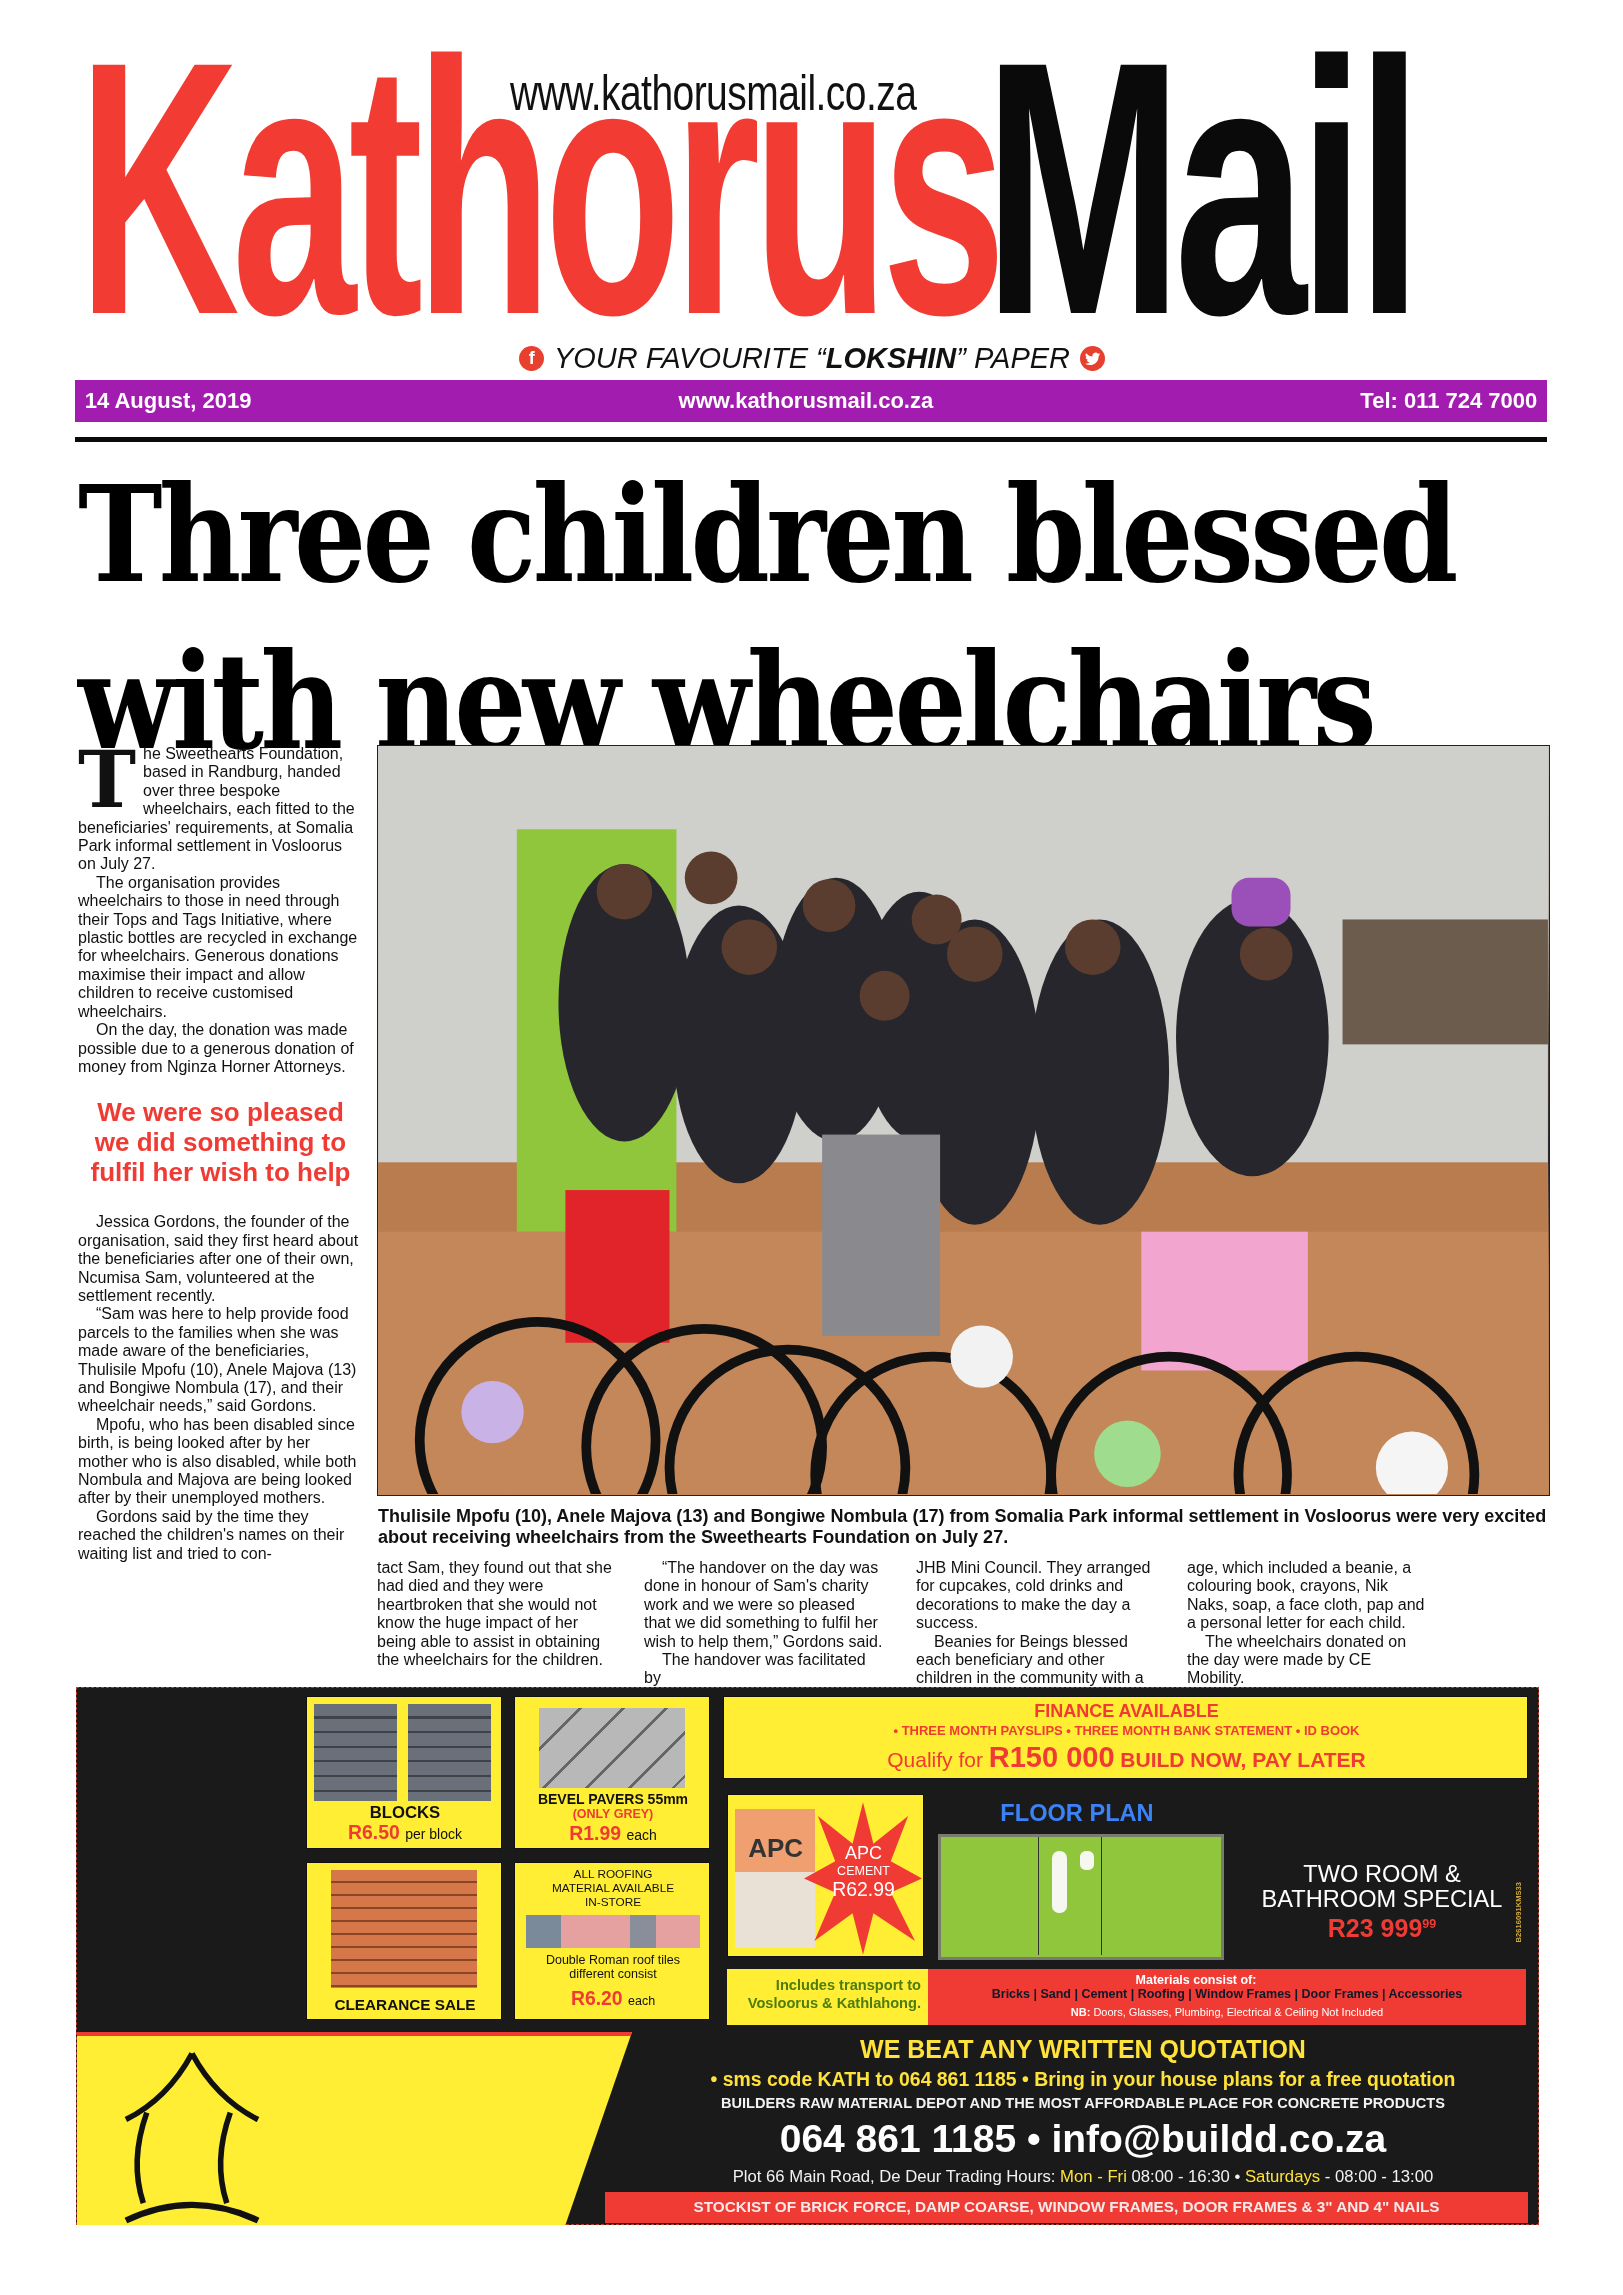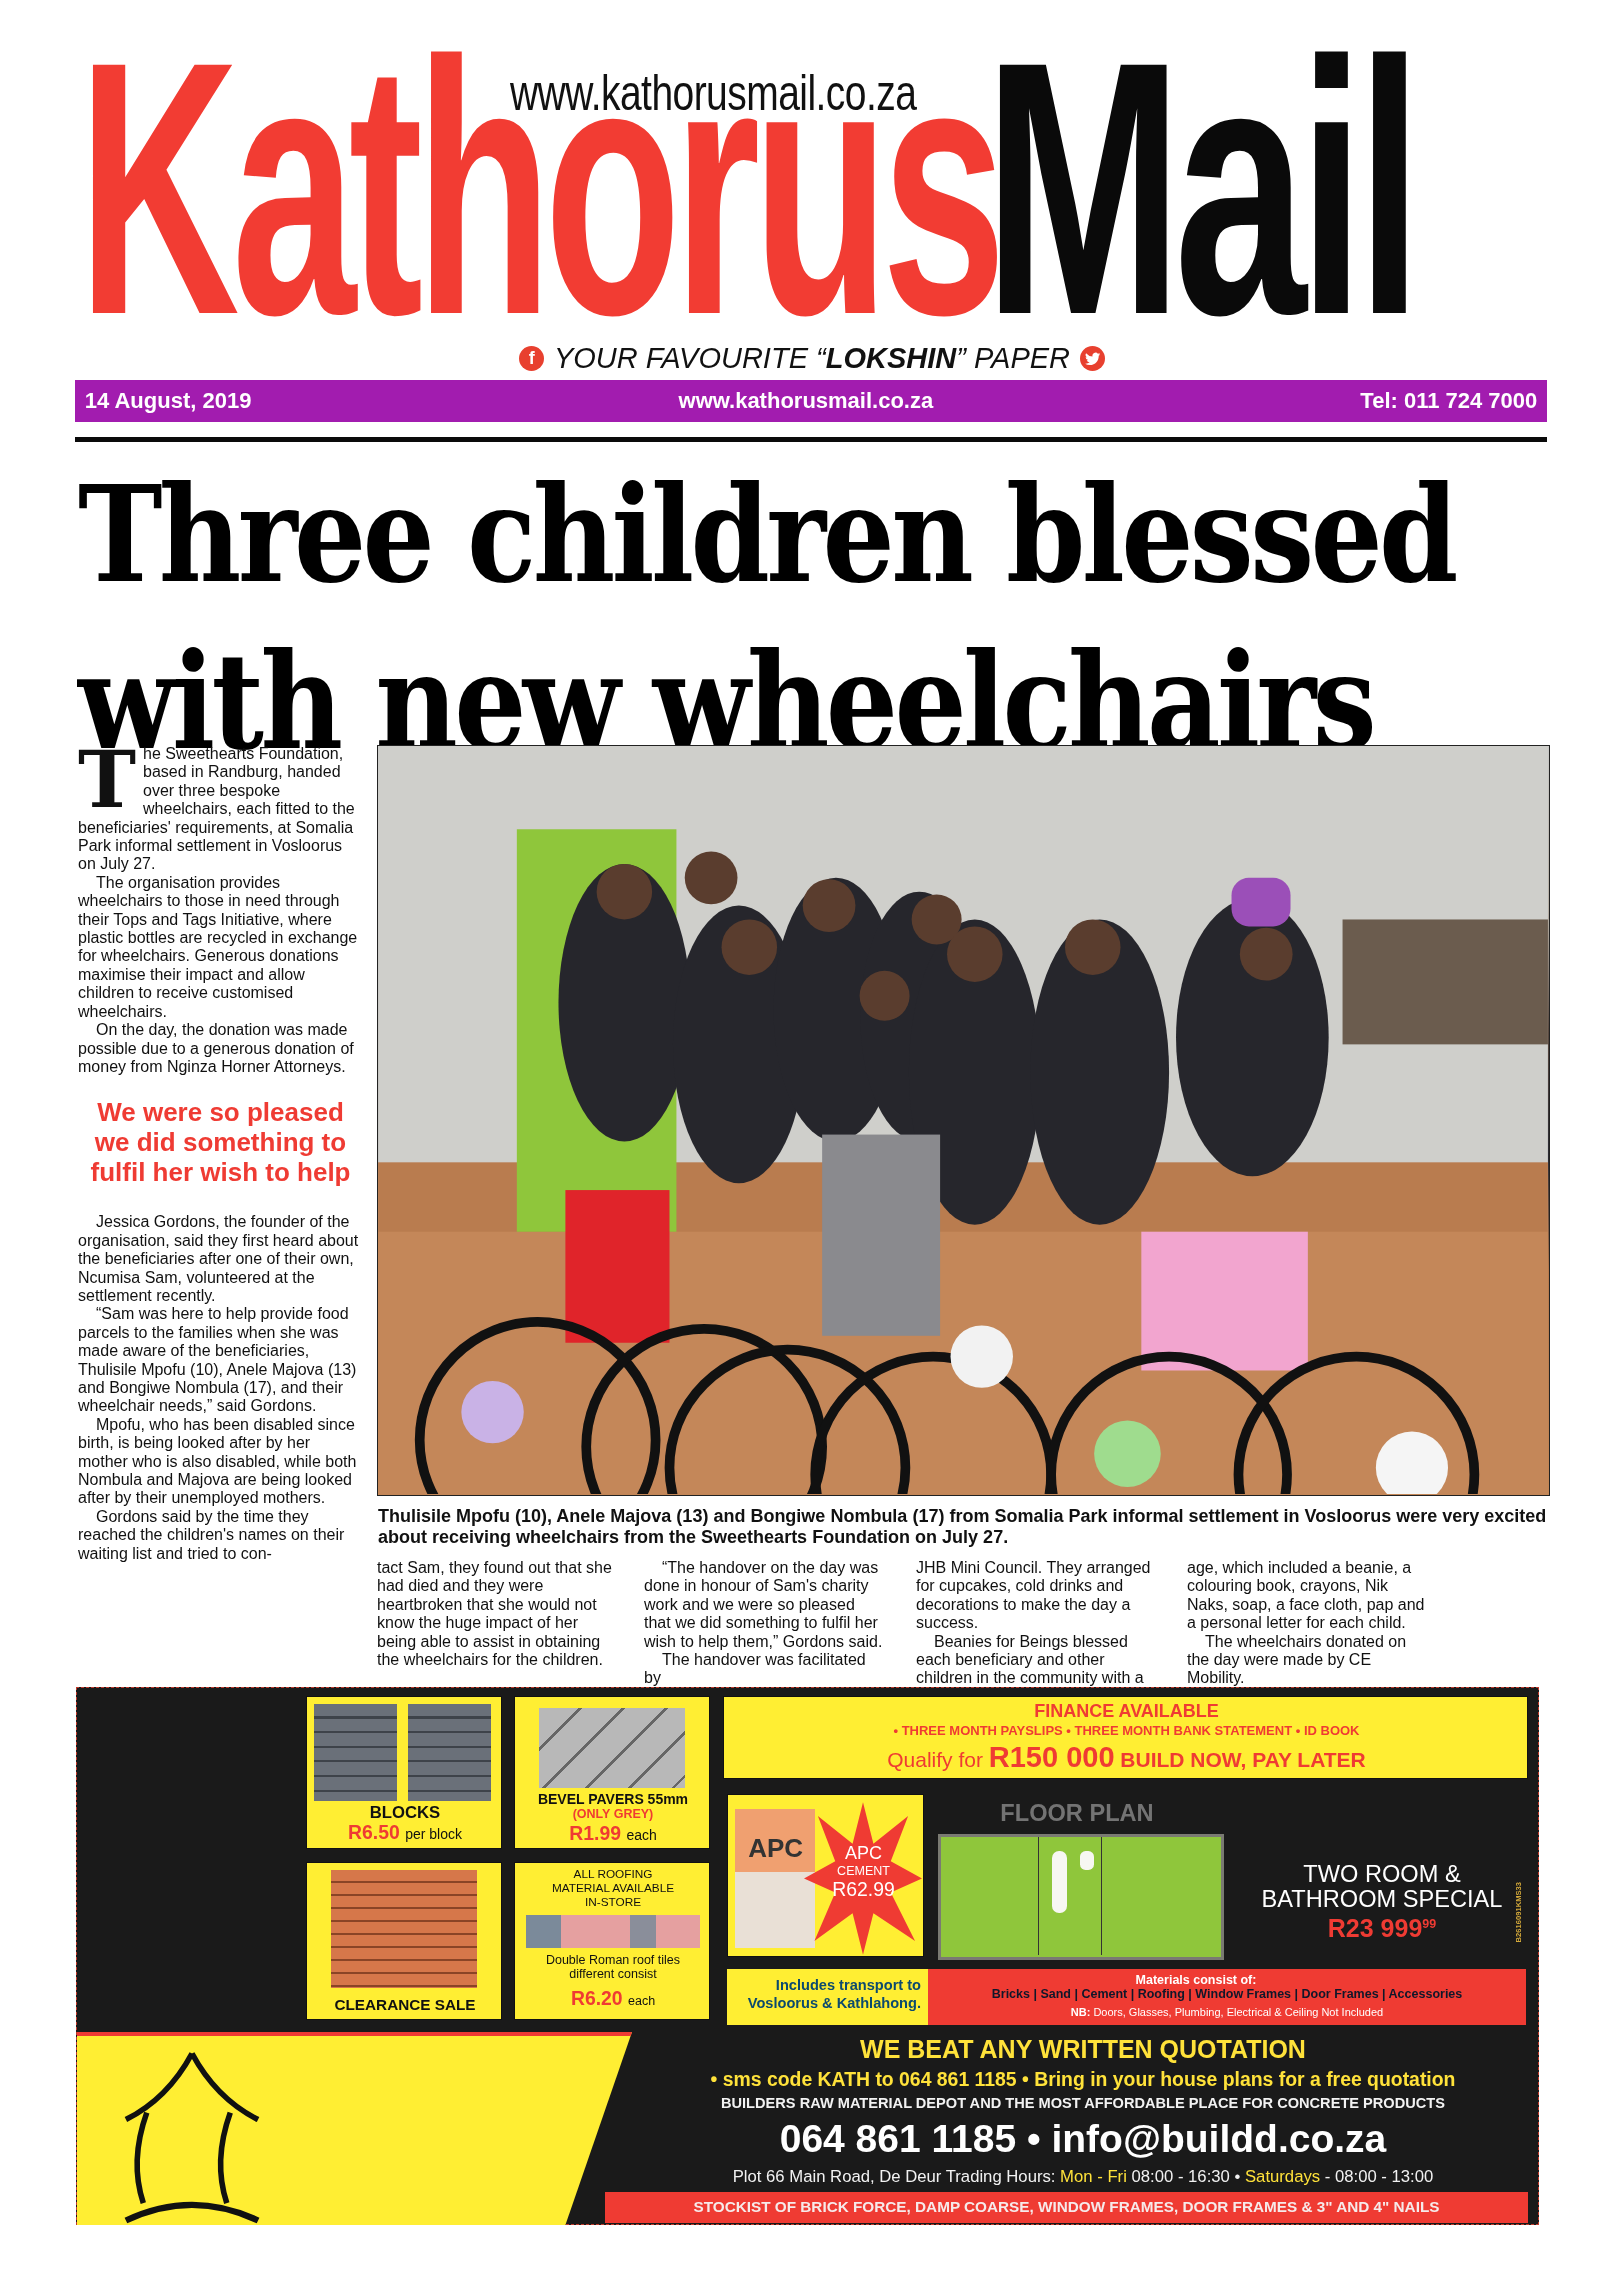--- a/index.html
+++ b/index.html
@@ -193,37 +193,37 @@
     <svg class="brick-img" style="left:76px; top:7px;" width="118" height="153" viewBox="0 0 170 220">
       <polygon fill="#ef3b33" points="85,0 100,60 150,20 125,85 170,110 125,130 160,200 100,160 85,220 70,160 15,200 45,130 0,110 45,85 20,20 70,60"></polygon>
     </svg>
     <div class="adtxt" style="left:87px; top:49px; width:97px; font-size:18px; line-height:18px; color:#fff; font-weight:normal;">
       <div>APC</div>
       <div style="font-size:12.5px;">CEMENT</div>
       <div style="font-size:19.4px;">R62.99</div>
     </div>
   </div>
 
-  <div class="adtxt" style="left:861px; top:112px; width:278px; font-size:23.6px; color:#737373;">FLOOR PLAN</div>
+  <div class="adtxt" style="left:861px; top:112px; width:278px; font-size:23.6px; color:#3b82f6;">FLOOR PLAN</div>
   <div class="brick-img" style="left:861px; top:146px; width:286px; height:126px; background:#8fc63b; border:3.5px solid #7a7a72; box-sizing:border-box;">
     <div style="position:absolute; left:97px; top:0; width:1.4px; height:118px; background:#333;"></div>
     <div style="position:absolute; left:160px; top:0; width:1.4px; height:118px; background:#333;"></div>
     <div style="position:absolute; left:111px; top:14px; width:15.3px; height:62px; background:#f7f7f2; border-radius:7px;"></div>
     <div style="position:absolute; left:139px; top:14px; width:14px; height:19.4px; background:#f7f7f2; border-radius:5.6px;"></div>
   </div>
 
   <div class="adtxt" style="left:1166px; top:174px; width:278px; font-size:23.6px; line-height:25px; color:#fff; font-weight:normal;">
     <div>TWO ROOM &amp;</div>
     <div>BATHROOM SPECIAL</div>
     <div style="font-weight:bold; color:#ef3b33; font-size:25px;"><span>R23 999</span><sup style="font-size:12.5px;">99</sup></div>
   </div>
   <div class="adtxt" style="left:1437px; top:194px; width:14px; font-size:7.6px; color:#d4a93a; writing-mode:vertical-rl; transform:rotate(180deg);">B2616091KMS33</div>
 
   <div class="ybox" style="left:650px; top:281px; width:201px; height:56px; border:none;">
-    <div class="adtxt" style="left:7px; top:7px; width:187px; font-size:14.6px; line-height:18px; color:#0c4a6e; text-align:right;">Includes transport to Vosloorus &amp; Kathlahong.</div>
+    <div class="adtxt" style="left:7px; top:7px; width:187px; font-size:14.6px; line-height:18px; color:#4d7c0f; text-align:right;">Includes transport to Vosloorus &amp; Kathlahong.</div>
   </div>
   <div class="redbox" style="left:851px; top:281px; width:598px; height:56px;">
     <div class="adtxt" style="left:0; top:4.2px; width:536px; font-size:12.5px; color:#fff;">Materials consist of:</div>
     <div class="adtxt" style="left:0; top:18px; width:598px; font-size:12.5px; color:#0f172a;">Bricks | Sand | Cement | Roofing | Window Frames | Door Frames | Accessories</div>
     <div class="adtxt" style="left:0; top:37px; width:598px; font-size:11px; color:#fff; font-weight:normal;"><b>NB:</b><span> Doors, Glasses, Plumbing, Electrical &amp; Ceiling Not Included</span></div>
   </div>
 
   <div style="position:absolute; left:0; top:344px; width:555px; height:193px; background:#ffee33; clip-path:polygon(0 0,100% 0,88% 100%,0 100%); border-top:4.2px solid #ef3b33; box-sizing:border-box;">
     <svg style="position:absolute; left:35px; top:14px;" width="160" height="174" viewBox="0 0 230 250">
       <path d="M115 5 Q80 70 20 100" stroke="#111" stroke-width="8" fill="none"></path>

